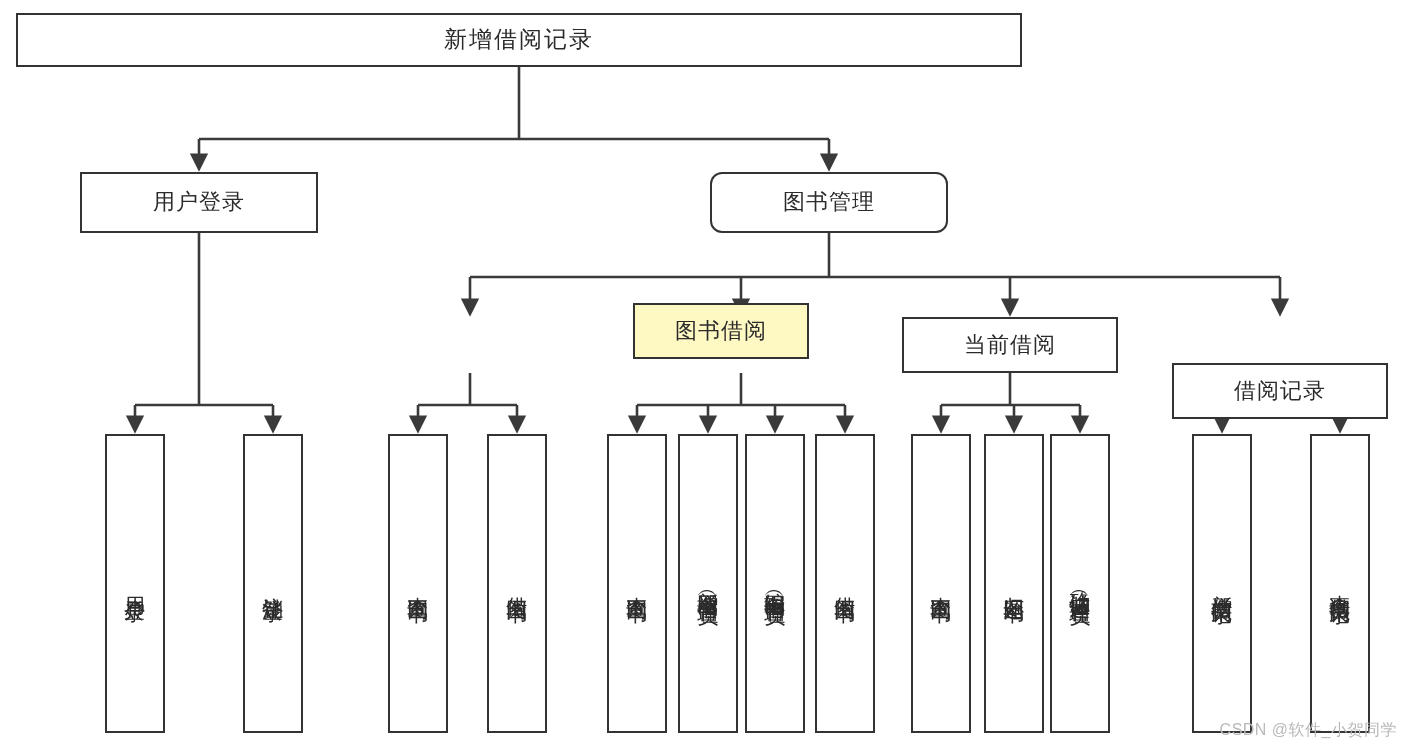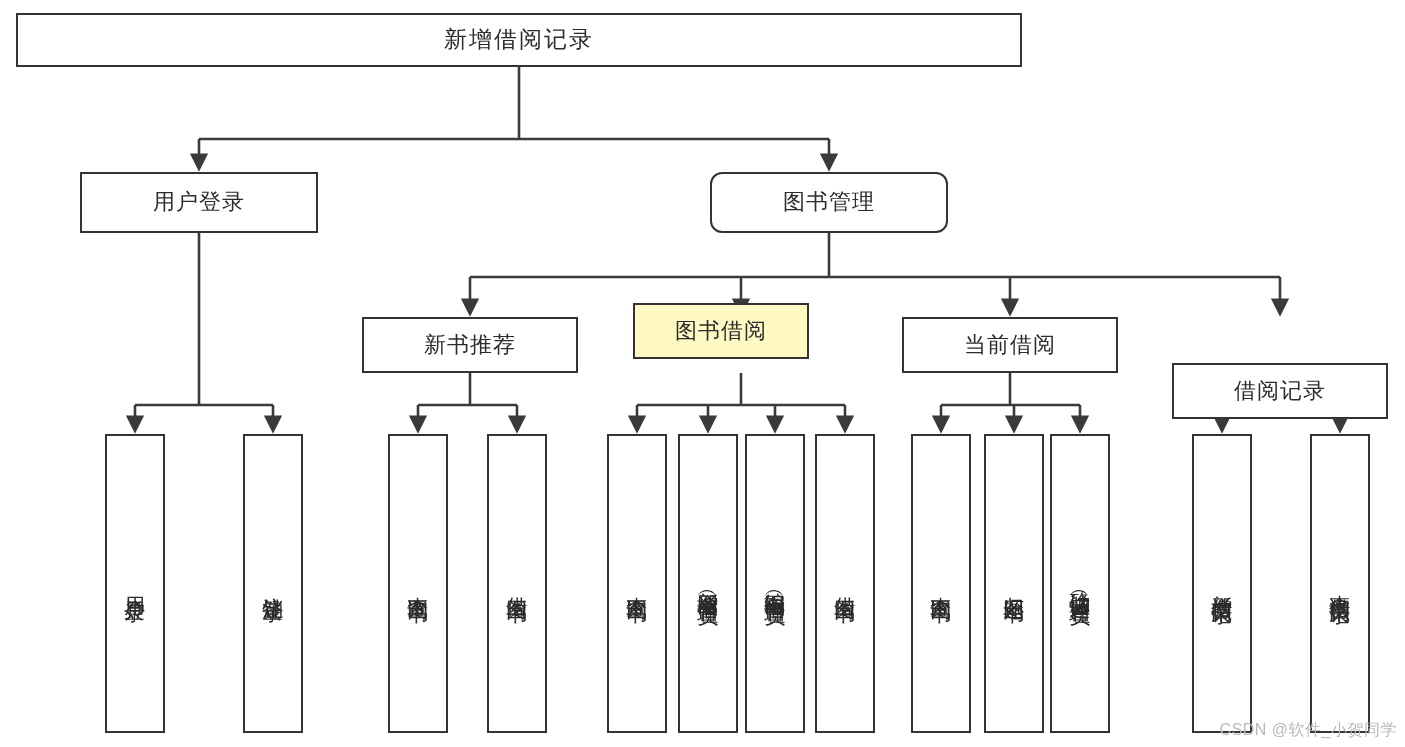--- a/index.html
+++ b/index.html
@@ -133,23 +133,20 @@
     <span class="label">新增借阅记录</span>
   </div>
 
   <div class="node node-h" id="n-l2-0" style="left: 80px; top: 172px; width: 238px; height: 61px; border-color: rgb(51, 51, 51); background: rgb(255, 255, 255); color: rgb(43, 43, 43);">
     <span class="label">用户登录</span>
   </div>
   <div class="node node-h" id="n-l2-1" style="left: 710px; top: 172px; width: 238px; height: 61px; border-color: rgb(51, 51, 51); background: rgb(255, 255, 255); color: rgb(43, 43, 43); border-radius: 12px;">
     <span class="label">图书管理</span>
   </div>
 
-  <div class="node node-h" id="n-l3-0" style="left: 362px; top: 317px; width: 216px; height: 56px; border-color: rgb(51, 51, 51); background: rgb(255, 255, 255); color: rgb(43, 43, 43);">
-    <span class="label">新书推荐</span>
-  </div>
   <div class="node node-h" id="n-l3-1" style="left: 633px; top: 303px; width: 176px; height: 56px; border-color: rgb(51, 51, 51); background: #fef9c3; color: rgb(43, 43, 43);">
     <span class="label">图书借阅</span>
   </div>
   <div class="node node-h" id="n-l3-2" style="left: 902px; top: 317px; width: 216px; height: 56px; border-color: rgb(51, 51, 51); background: rgb(255, 255, 255); color: rgb(43, 43, 43);">
     <span class="label">当前借阅</span>
   </div>
   <div class="node node-h" id="n-l3-3" style="left: 1172px; top: 317px; width: 216px; height: 56px; border-color: rgb(51, 51, 51); background: rgb(255, 255, 255); color: rgb(43, 43, 43); margin-top: 46px;">
     <span class="label">借阅记录</span>
   </div>
 

